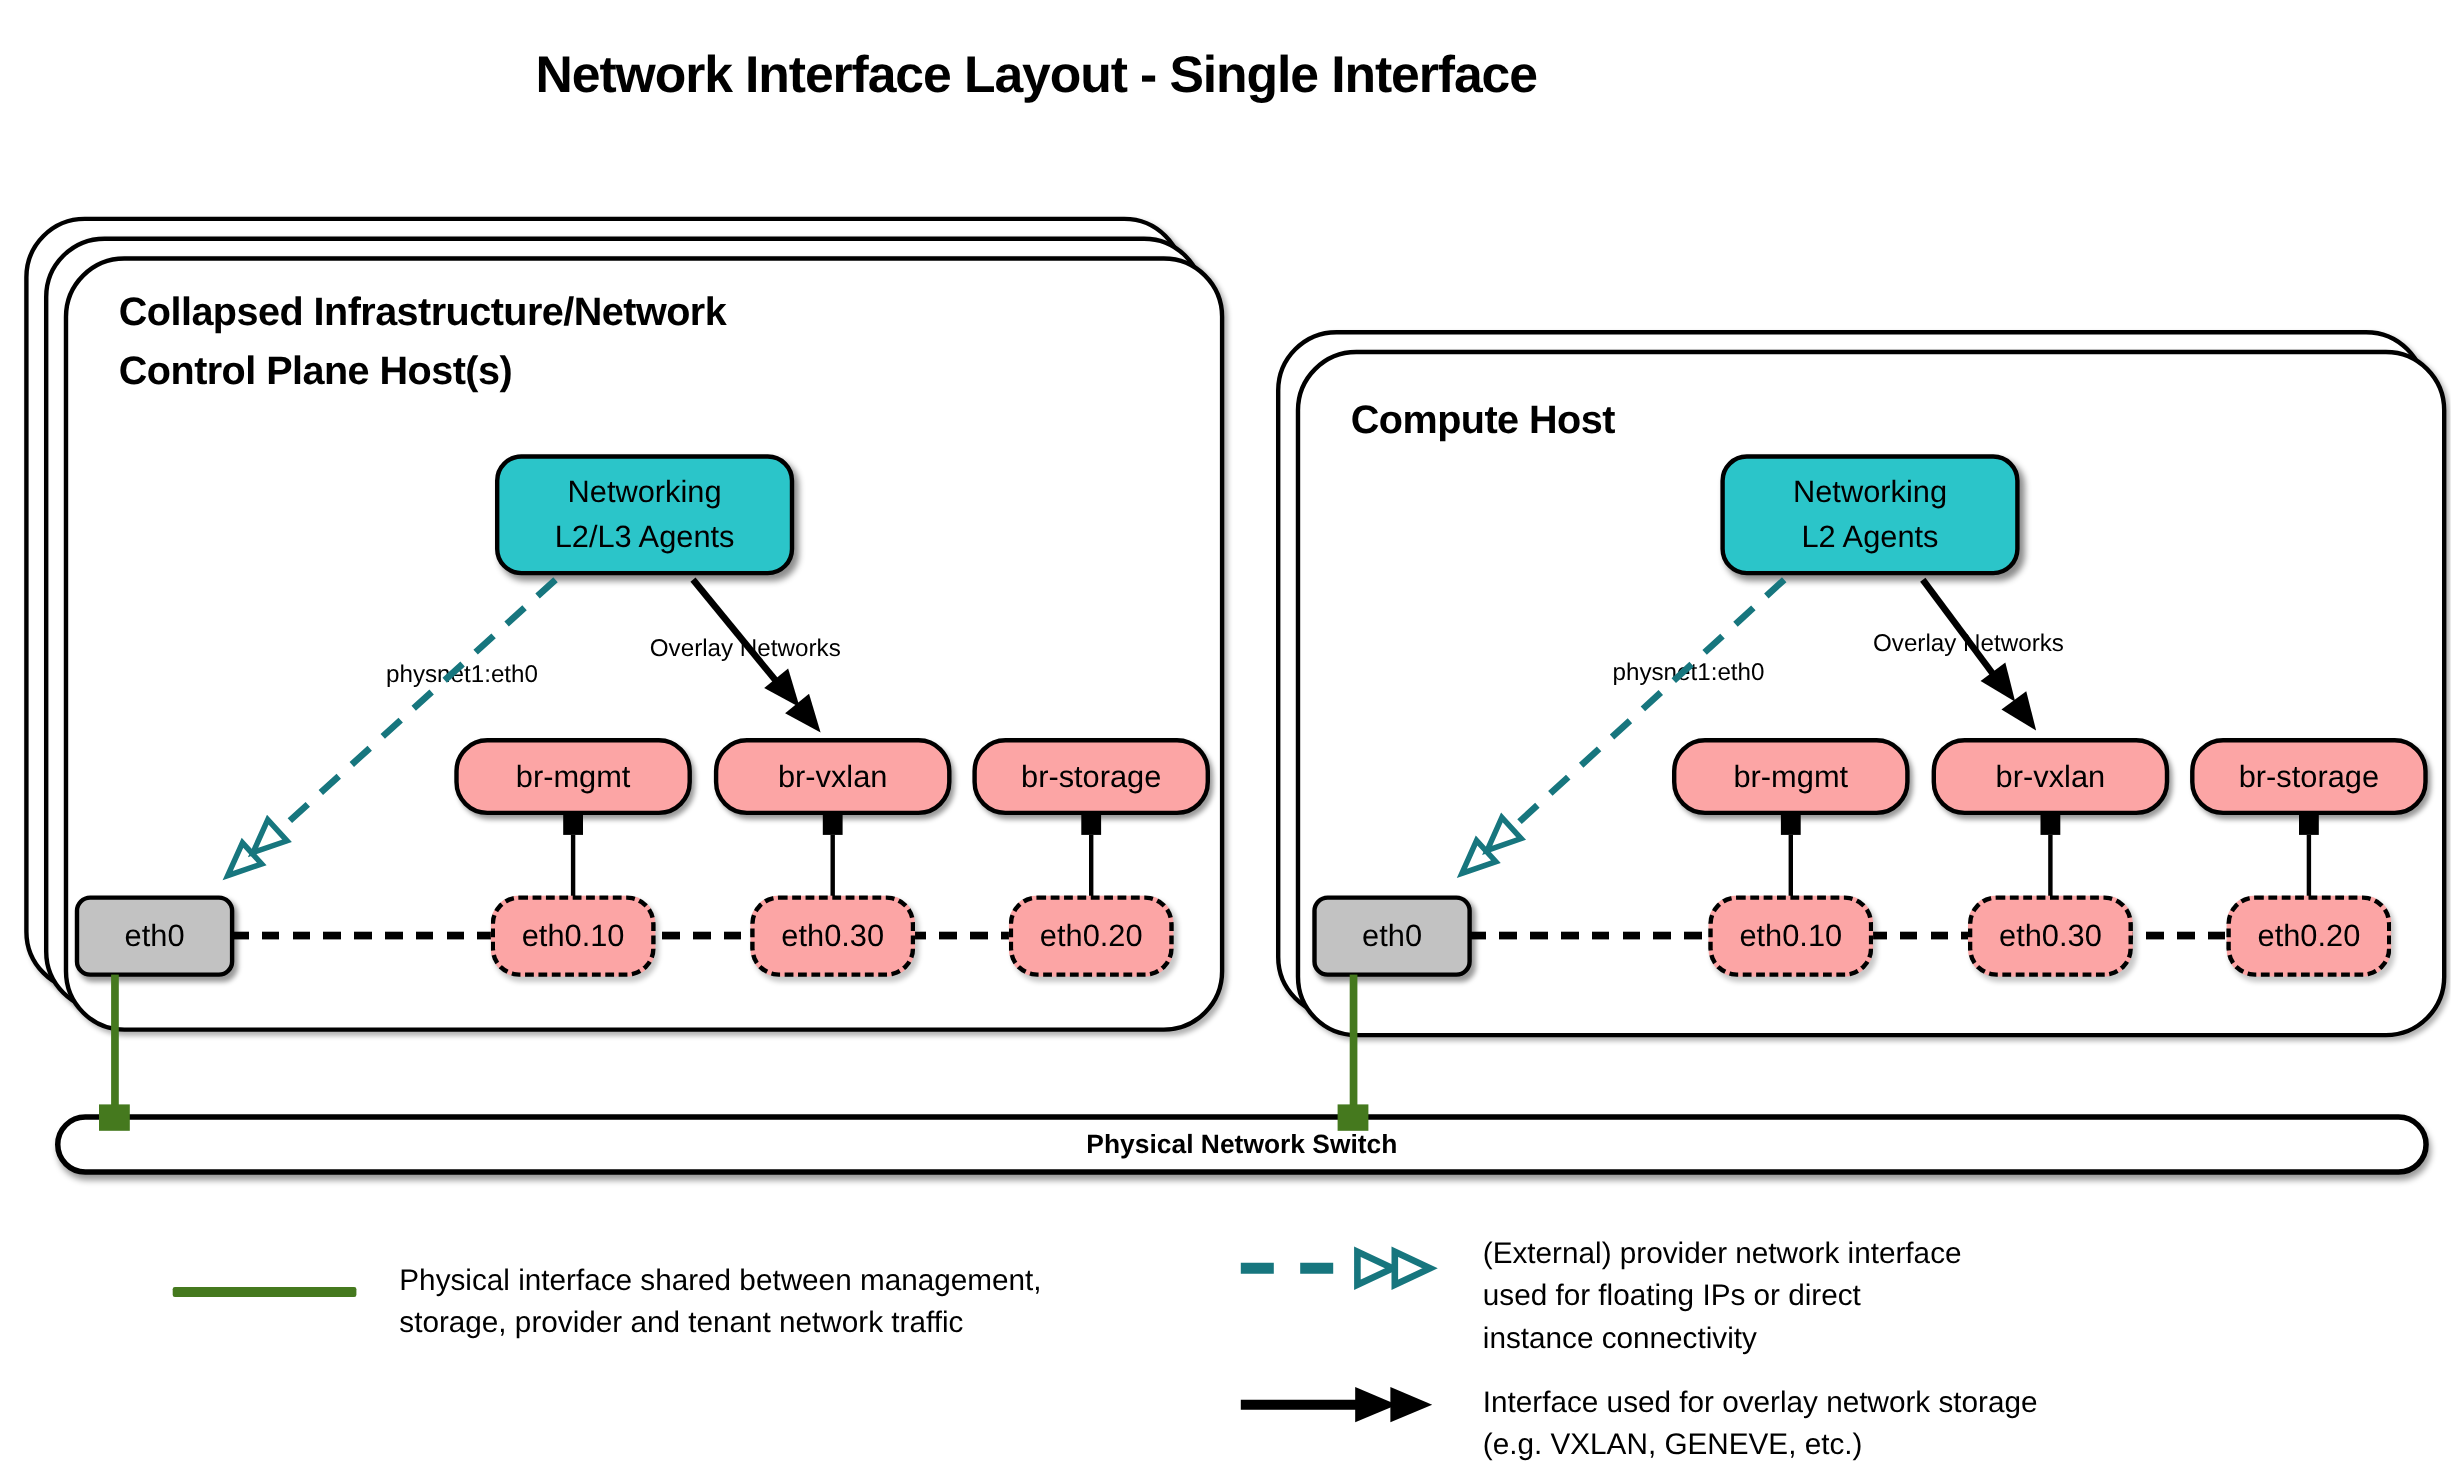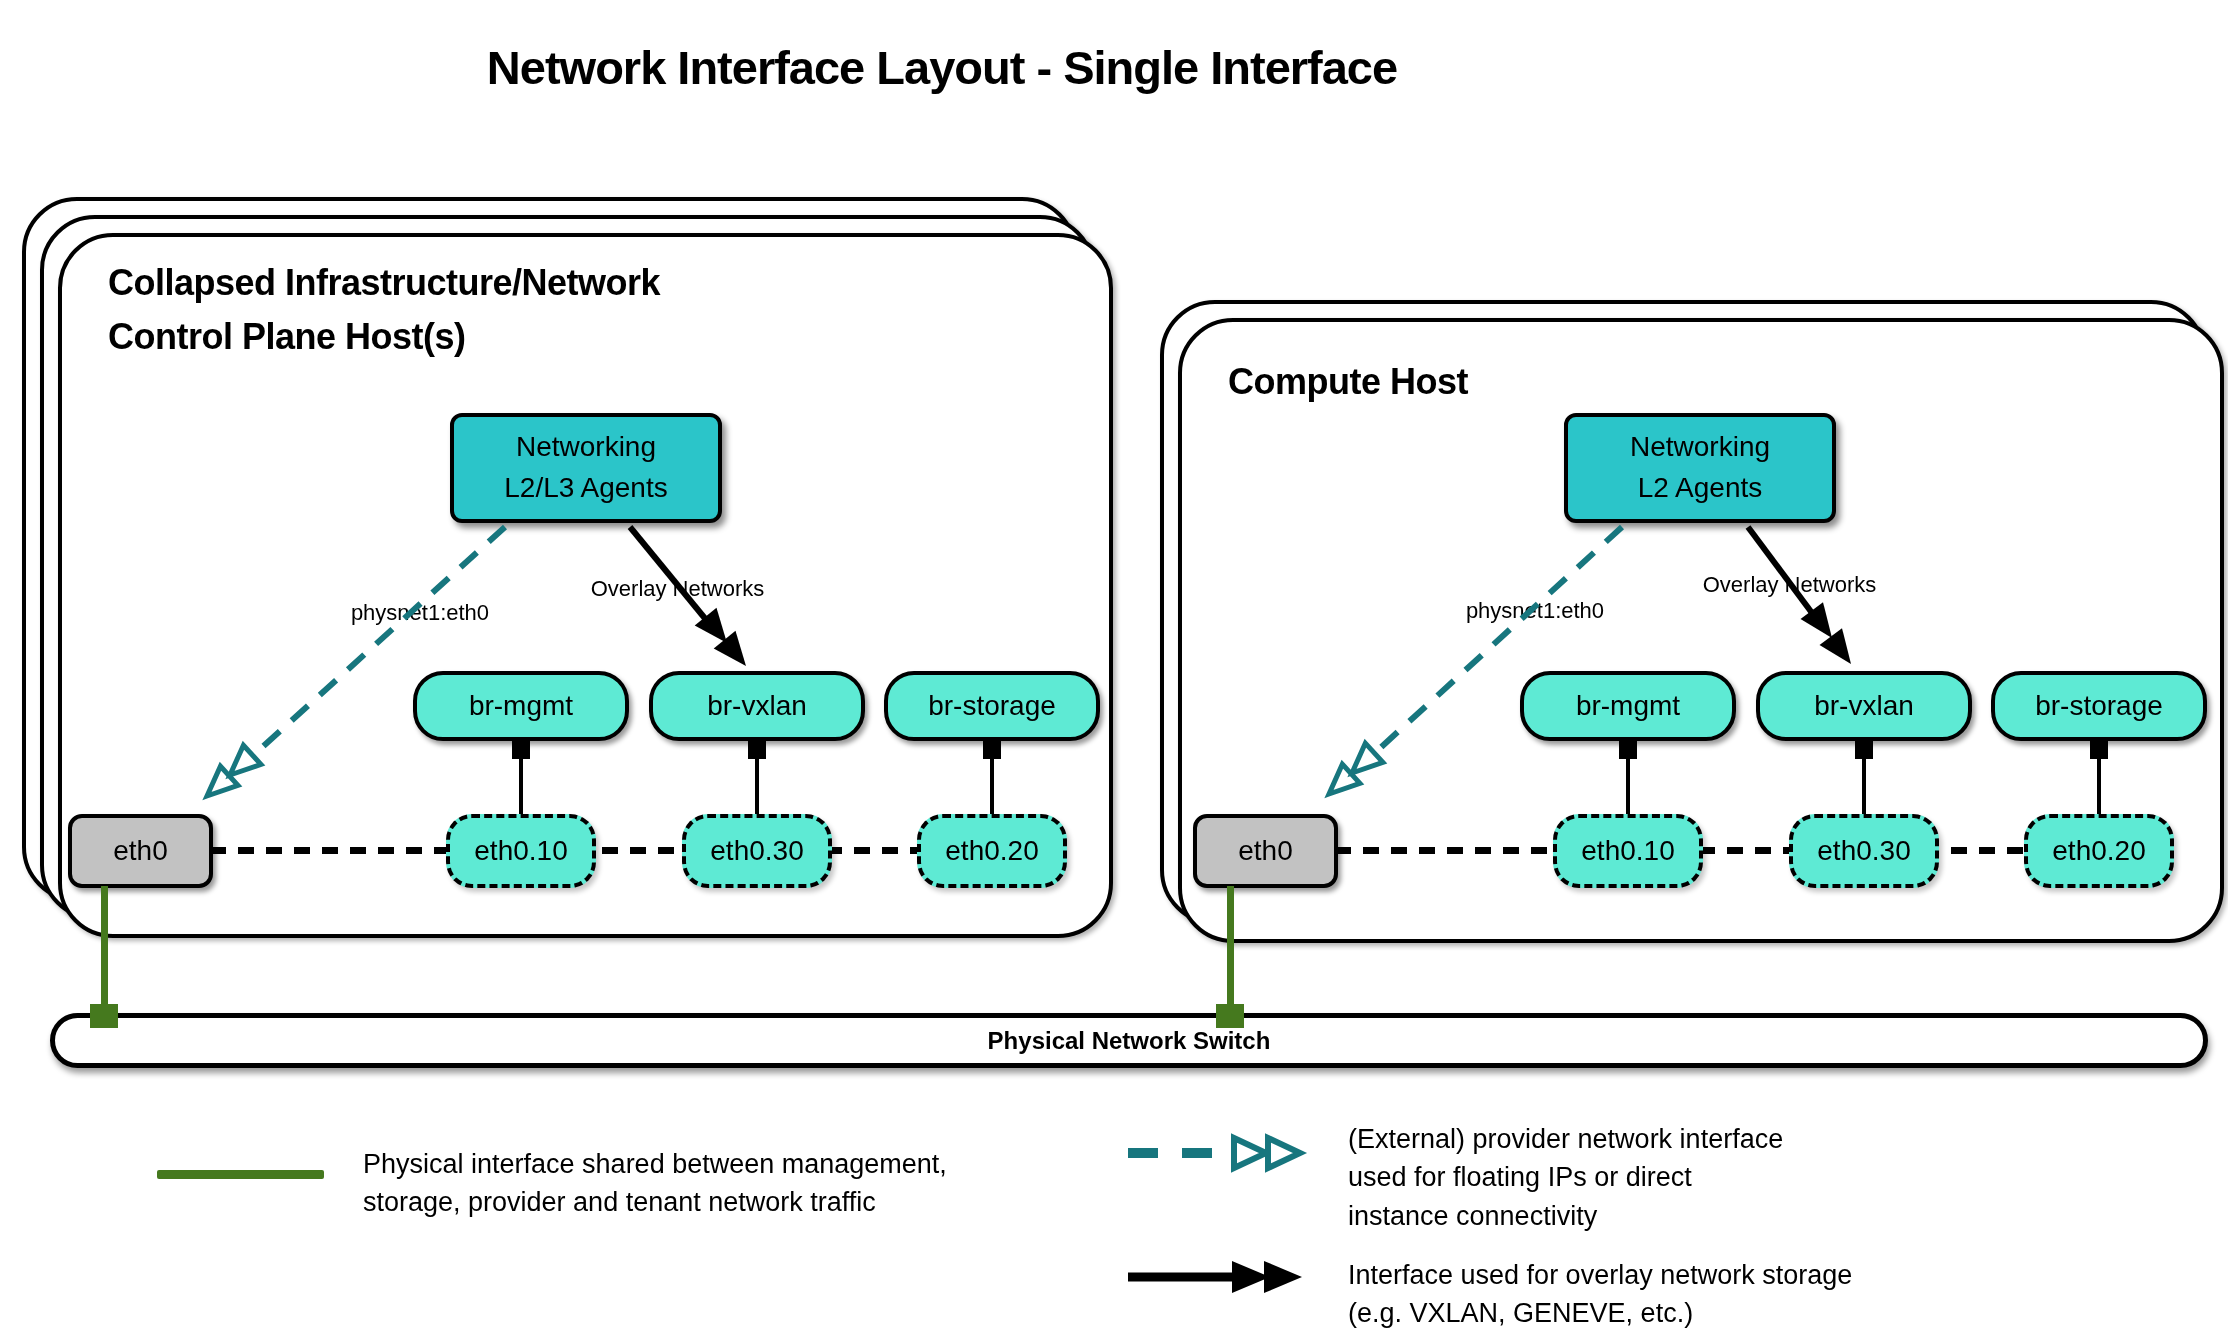--- a/index.html
+++ b/index.html
@@ -2,24 +2,24 @@
 <html><head>
 <meta charset="utf-8">
 <style>
   html,body{margin:0;padding:0;background:#fff;}
   .canvas{position:relative;width:2228px;height:1340px;background:#fff;overflow:hidden;
           font-family:"Liberation Sans",sans-serif;color:#000;}
   .abs{position:absolute;box-sizing:border-box;}
   .main-title{left:0;top:40px;width:1884px;text-align:center;font-size:47px;font-weight:bold;letter-spacing:-1px;}
   .layer{border:4px solid #000;border-radius:55px;background:#fff;box-shadow:3px 3px 5px rgba(0,0,0,0.30);}
   .host-title{font-size:36px;font-weight:bold;text-align:left;white-space:pre-line;line-height:1.5;letter-spacing:-0.5px;}
-  .agent{border:4px solid #000;border-radius:12px;background:#2bc5c9;box-shadow:4px 5px 6px rgba(0,0,0,0.45);
+  .agent{border:4px solid #000;border-radius:24px;background:#2bc5c9;box-shadow:4px 5px 6px rgba(0,0,0,0.45);
          display:flex;align-items:center;justify-content:center;text-align:center;
          font-size:28px;line-height:1.45;white-space:pre-line;}
-  .node{border:4px solid #000;border-radius:30px;background:#5eead4;box-shadow:3px 4px 5px rgba(0,0,0,0.40);
+  .node{border:4px solid #000;border-radius:30px;background:#fca5a5;box-shadow:3px 4px 5px rgba(0,0,0,0.40);
         display:flex;align-items:center;justify-content:center;font-size:28px;z-index:2;}
   .vlan{border-style:dashed;border-radius:26px;box-shadow:3px 4px 5px rgba(0,0,0,0.22);}
   .eth{background:#c2c2c2;border-radius:14px;text-align:center;}
   .hdash{height:7px;background:repeating-linear-gradient(90deg,#000 0 16px,transparent 16px 28px);z-index:1;}
   .sq{width:18px;height:20px;background:#000;z-index:2;}
   .vline{width:4px;background:#000;z-index:1;}
   .small-label{font-size:22px;text-align:center;white-space:nowrap;}
   .greenline{width:7px;background:#45791e;z-index:6;}
   .greensq{width:28px;height:24px;background:#45791e;z-index:6;}
   .switchbar{border:5px solid #000;border-radius:30px;background:#fff;box-shadow:2px 5px 6px rgba(0,0,0,0.40);

